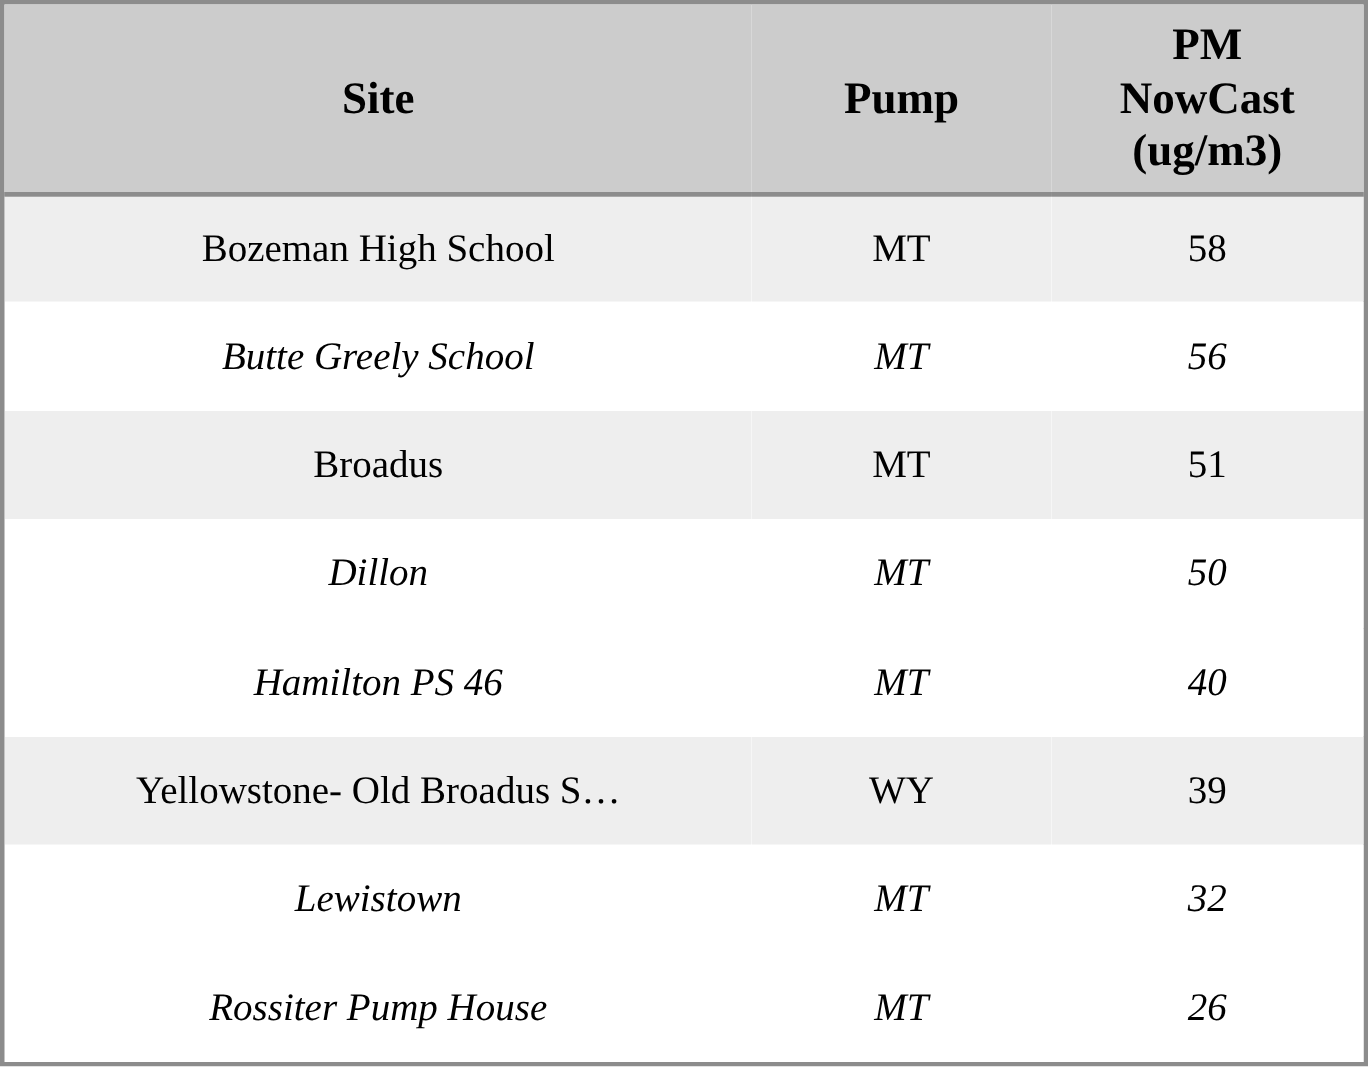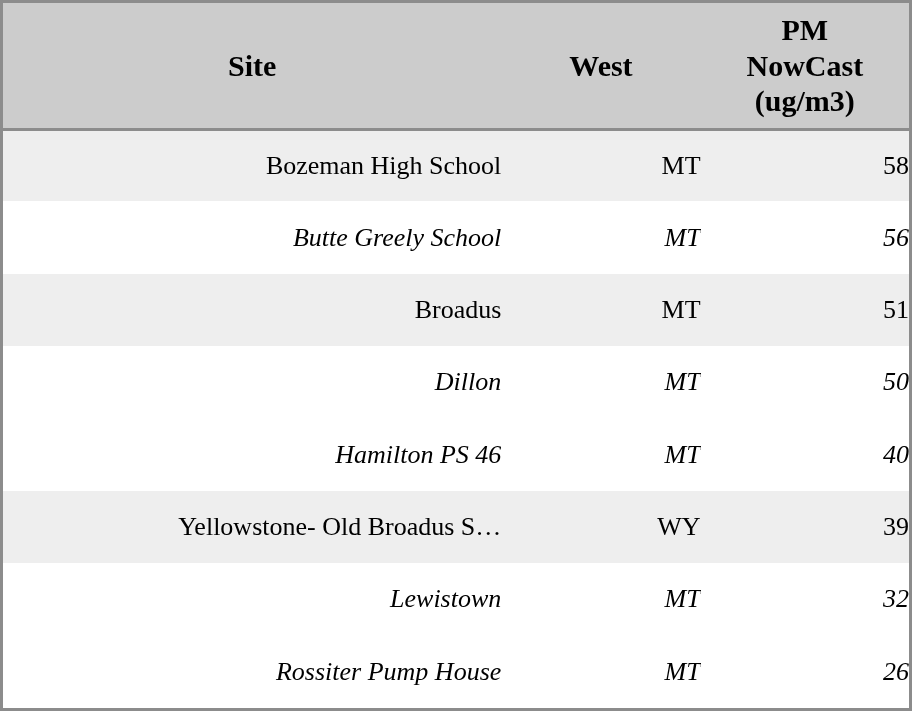--- a/index.html
+++ b/index.html
@@ -43,23 +43,23 @@
     box-sizing: border-box;
   }
   col.col-site { width: 55%; }
   col.col-state { width: 22%; }
   col.col-value { width: 23%; }
 
   tbody td {
     border: 0;
     font-size: 26px;
     color: #000000;
-    text-align: right;
+    text-align: center;
     vertical-align: middle;
-    padding: 4px 0;
+    padding: 4px 16px;
     height: 58px;
     box-sizing: border-box;
     white-space: nowrap;
     overflow: hidden;
     text-overflow: ellipsis;
   }
   tbody tr.row-odd { background: #eeeeee; }
   tbody tr.row-even { background: #ffffff; font-style: italic; }
 </style>
 </head>
@@ -71,21 +71,21 @@
       <col class="col-site">
       <col class="col-state">
       <col class="col-value">
     </colgroup>
     <thead>
       <tr class="header-row">
         <th>
           <span>Site</span>
         </th>
         <th>
-          <span>West</span>
+          <span>Pump</span>
         </th>
         <th>
           <span>PM</span><br>
           <span>NowCast</span><br>
           <span>(ug/m3)</span>
         </th>
       </tr>
     </thead>
     <tbody>
       <tr class="row-odd">

